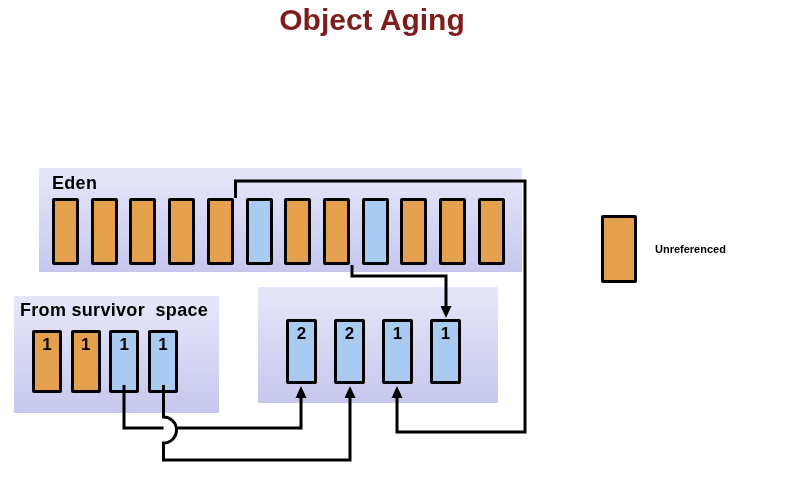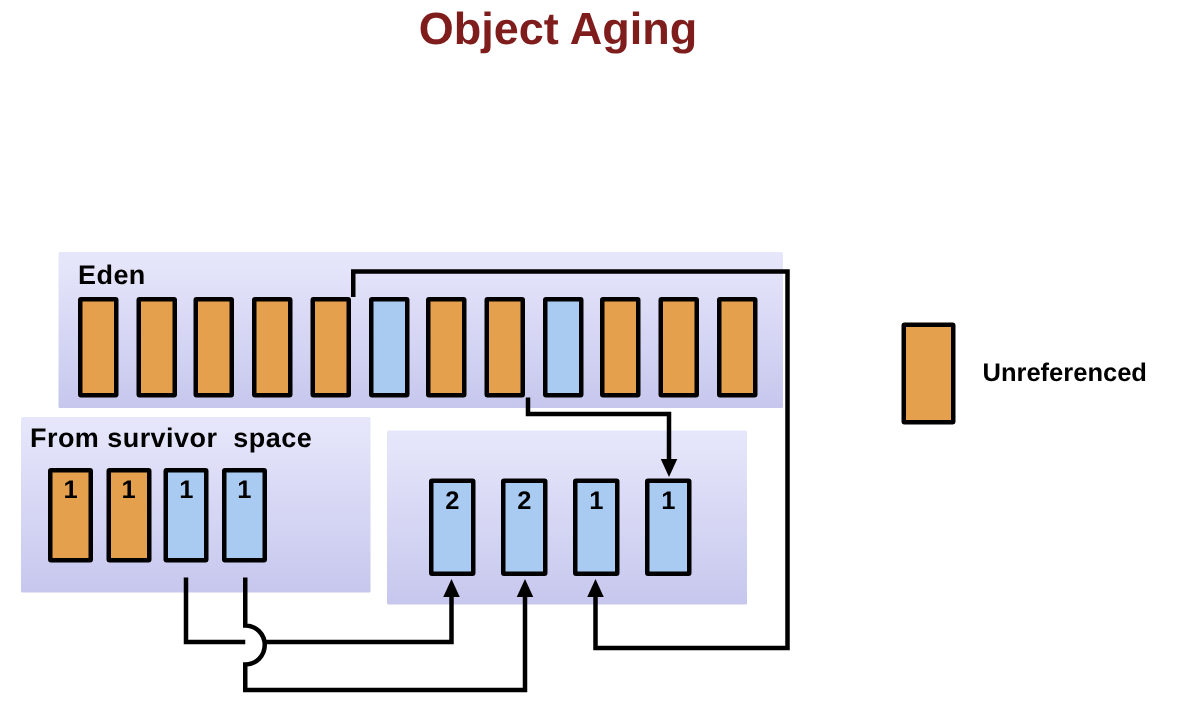--- a/index.html
+++ b/index.html
@@ -36,37 +36,37 @@
     margin-top: 2px; color: #000;
   }
   .unreferenced { background: var(--c-unref, #e5a04d); }
   .referenced  { background: var(--c-ref, #a9caf1); }
 
   .region-eden { left: 15px; top: 168px; width: 483px; height: 104px; margin-left: 24px; }
   .region-eden .region-label { left: 13px; top: 5px; }
   .region-eden .blocks-row { left: 13px; top: 30px; width: 453px; height: 67px; }
   .region-eden .block { width: 27px; }
 
-  .region-from { left: 14px; top: 278px; width: 205px; height: 117px; padding-left: 28px; }
+  .region-from { left: 14px; top: 296px; width: 205px; height: 117px; }
   .region-from .region-label { left: 6px; top: 4px; }
   .region-from .blocks-row { left: 18px; top: 34px; width: 146px; height: 63px; }
   .region-from .block { width: 30px; }
 
   .region-to { left: 258px; top: 287px; width: 240px; height: 116px; }
   .region-to .region-label { left: 5px; top: 4px; }
   .region-to .blocks-row { left: 28px; top: 32px; width: 175px; height: 65px; }
   .region-to .block { width: 31px; }
 
   .legend {
     position: absolute; left: 601px; top: 215px;
     display: flex; flex-direction: column; gap: 22px;
   }
   .legend-item { display: flex; align-items: center; gap: 18px; height: 68px; }
   .legend-item .swatch { width: 36px; height: 68px; flex: 0 0 36px; }
-  .legend-item .legend-label { font-size: 17px; font-weight: bold; color: #000; white-space: pre; }
+  .legend-item .legend-label { font-size: 11px; font-weight: bold; color: #000; white-space: pre; }
 
   .connector-overlay {
     position: absolute; left: 0; top: 0; width: 790px; height: 480px;
     pointer-events: none;
   }
   .connector { stroke: var(--c-line, #000); stroke-width: 3; fill: none; }
   .arrowhead { fill: var(--c-line, #000); stroke: none; }
   .hop-mask  { fill: #ffffff; stroke: none; }
 </style>
 </head>

